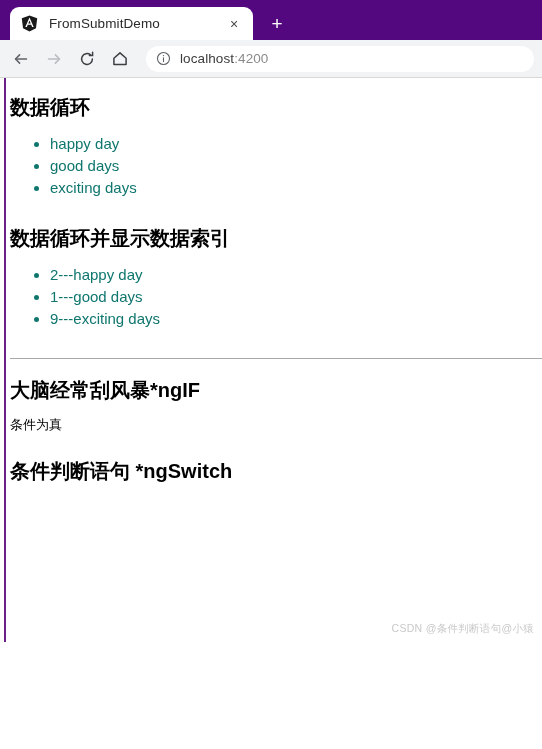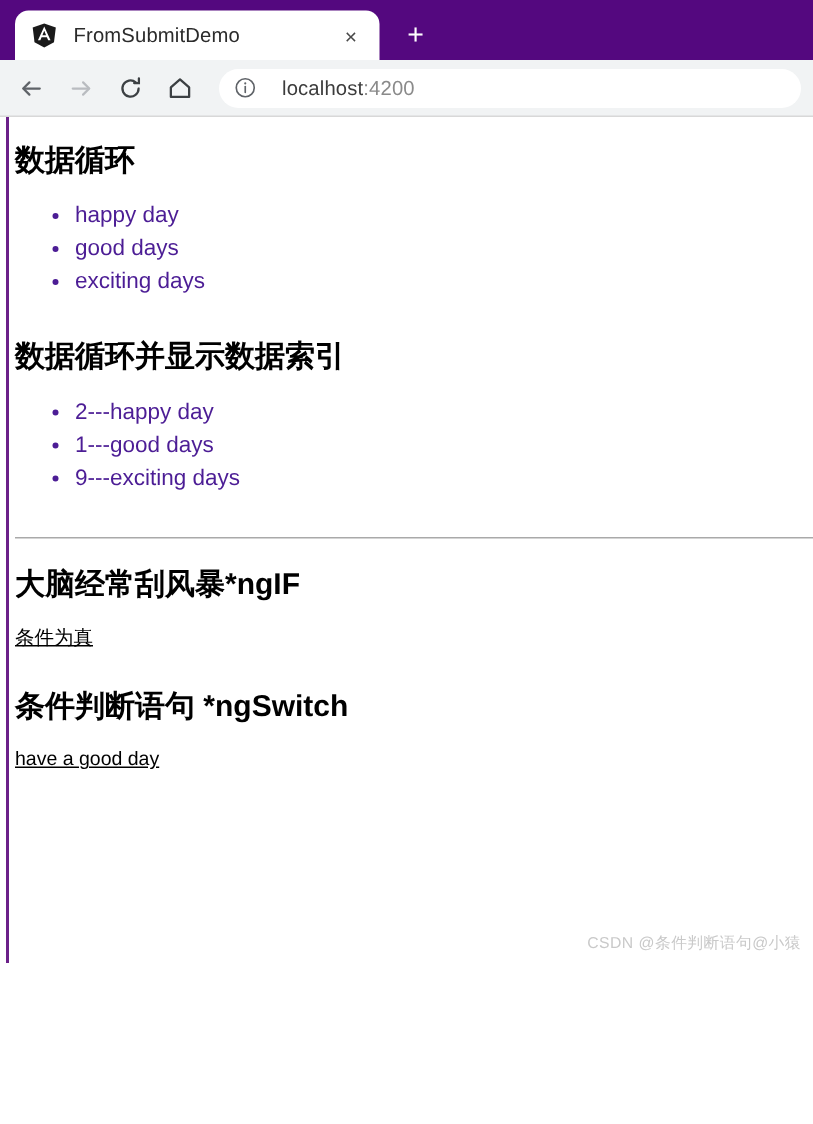--- a/index.html
+++ b/index.html
@@ -121,21 +121,20 @@
   .omnibox {
     flex: 1 1 auto;
     height: 26px;
     background: #ffffff;
     border-radius: 13px;
     display: flex;
     align-items: center;
     margin-left: 8px;
     padding: 0 10px;
     box-sizing: border-box;
-    gap: 8px;
   }
 
   .info-icon {
     width: 15px;
     height: 15px;
     flex: 0 0 15px;
     margin-right: 9px;
     display: block;
   }
 
@@ -191,36 +190,35 @@
   }
 
   ul.doc-list {
     margin: 0 0 28px 0;
     padding-left: 40px;
     list-style: disc;
   }
   ul.doc-list li {
     font-size: 15px;
     line-height: 1.47;
-    color: #4c1d95;
+    color: #0f766e;
   }
 
   hr.doc-hr {
     border: 0;
     border-top: 1px solid #a9a9a9;
     margin: 4px 0 20px 0;
     height: 0;
   }
 
   p.doc-p {
     font-size: 13px;
     line-height: 1.4;
     margin: 0 0 26px 0;
     color: #000000;
-    text-decoration: underline;
   }
 
   .watermark {
     position: absolute;
     right: 8px;
     bottom: 6px;
     font-size: 10.5px;
     color: #c9c9c9;
     letter-spacing: .3px;
     white-space: nowrap;
@@ -312,20 +310,19 @@
 
       <hr class="doc-hr">
 
 
       <h3 class="doc-h3">大脑经常刮风暴*ngIF</h3>
 
       <p class="doc-p">条件为真</p>
 
       <h3 class="doc-h3">条件判断语句 *ngSwitch</h3>
 
-      <p class="doc-p">have a good day</p>
 
     </div>
 
     <div class="watermark">CSDN @条件判断语句@小猿</div>
   </div>
 
 </div>
 
 </body></html>

